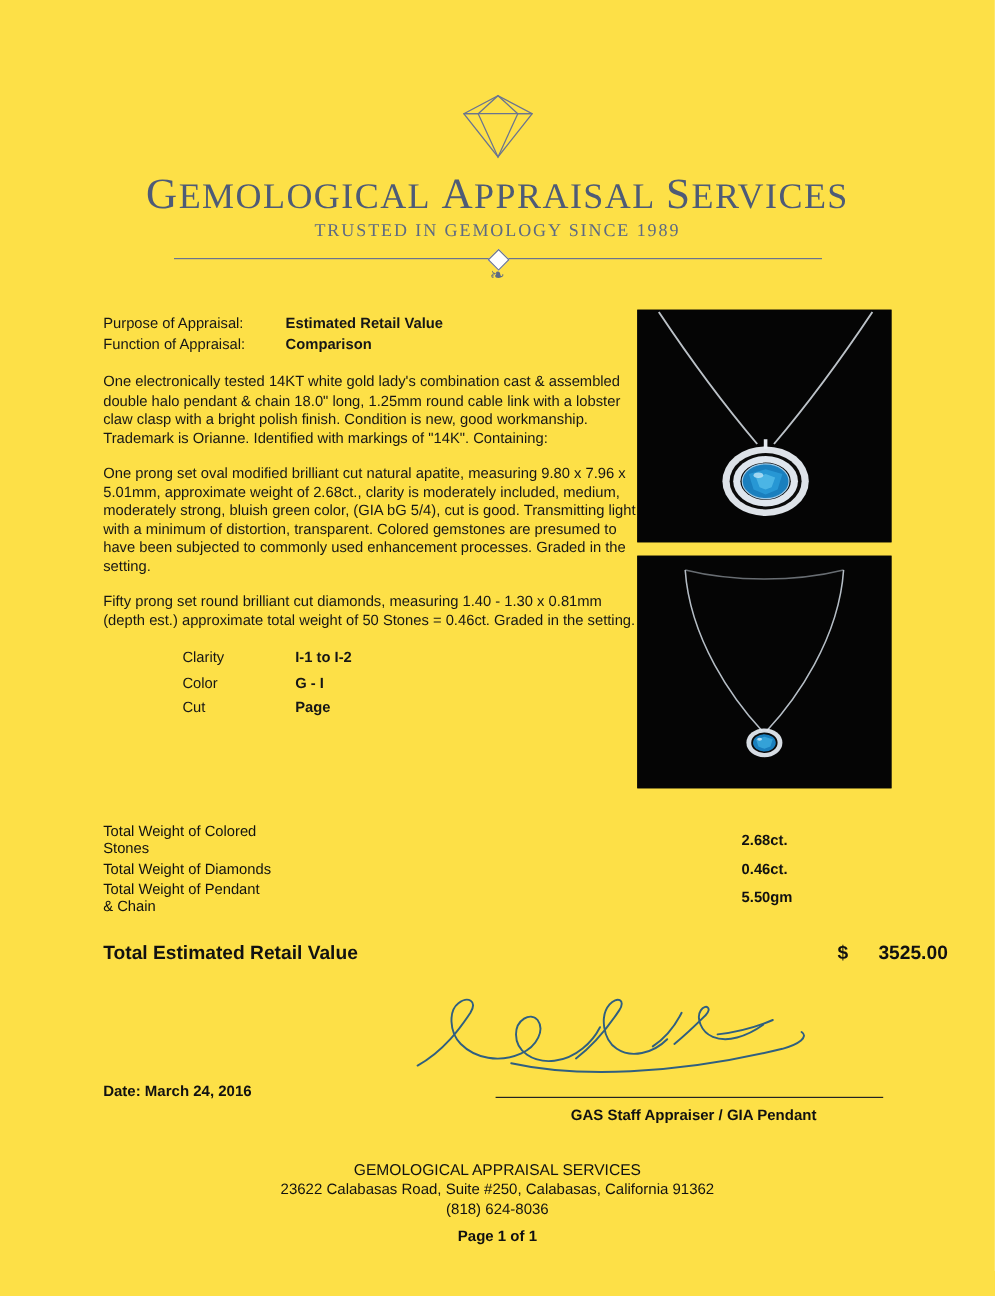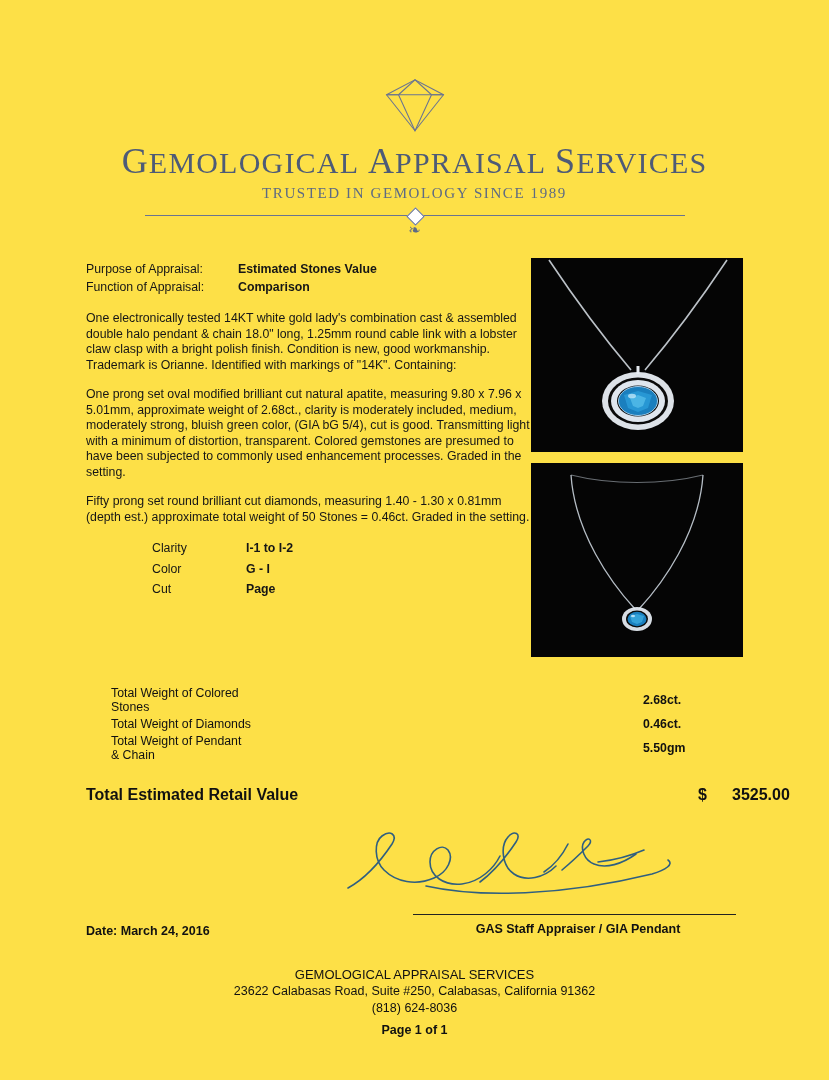--- a/index.html
+++ b/index.html
@@ -140,21 +140,21 @@
   }
 
   
   .totals {
     position: absolute;
     left: 86px;
     top: 686px;
     width: 652px;
     font-size: 12.3px;
   }
-  .totals table { border-collapse: collapse; width: 100%; margin-left: 25px; }
+  .totals table { border-collapse: collapse; width: 100%; }
   .totals td { padding: 0 0 3px 0; font-size: 12.3px; }
   .totals td.amt { text-align: left; font-weight: bold; width: 120px; padding-left: 392px;}
   .grand {
     position: absolute;
     left: 86px;
     top: 750px;
     width: 652px;
     font-size: 16px;
     font-weight: bold;
     margin-top: 36px;
@@ -184,21 +184,21 @@
     left: 413px;
     top: 922px;
     width: 330px;
     text-align: center;
     font-size: 12.5px;
     font-weight: bold;
   }
   .date-line {
     position: absolute;
     left: 86px;
-    top: 924px;
+    top: 902px;
     font-size: 12.5px;
     font-weight: bold;
   }
 
   
   .footer {
     position: absolute;
     left: 0;
     top: 966px;
     width: 829px;
@@ -233,21 +233,21 @@
       <div class="rule-dot"></div>
     </div>
     <div class="flourish">❧</div>
   </div>
 
   <div class="doc-body">
     <table class="purpose-table">
       <tbody>
           <tr>
         <td class="lbl">Purpose of Appraisal:</td>
-        <td class="val">Estimated Stones Value</td>
+        <td class="val">Estimated Retail Value</td>
       </tr>
       <tr>
         <td class="lbl">Function of Appraisal:</td>
         <td class="val">Comparison</td>
       </tr>
     </tbody>
       </table>
 
     <p class="para">One electronically tested 14KT white gold lady's combination cast &amp; assembled double halo pendant &amp; chain 18.0" long, 1.25mm round cable link with a lobster claw clasp with a bright polish finish. Condition is new, good workmanship.  Trademark is Orianne. Identified with markings of "14K".  Containing:</p>
     <p class="para">One prong set oval modified brilliant cut natural apatite, measuring 9.80 x 7.96 x 5.01mm, approximate weight of 2.68ct., clarity is moderately included, medium, moderately strong, bluish green color, (GIA bG 5/4), cut is good. Transmitting light with a minimum of distortion, transparent. Colored gemstones are presumed to have been subjected to commonly used enhancement processes. Graded in the setting.</p>

